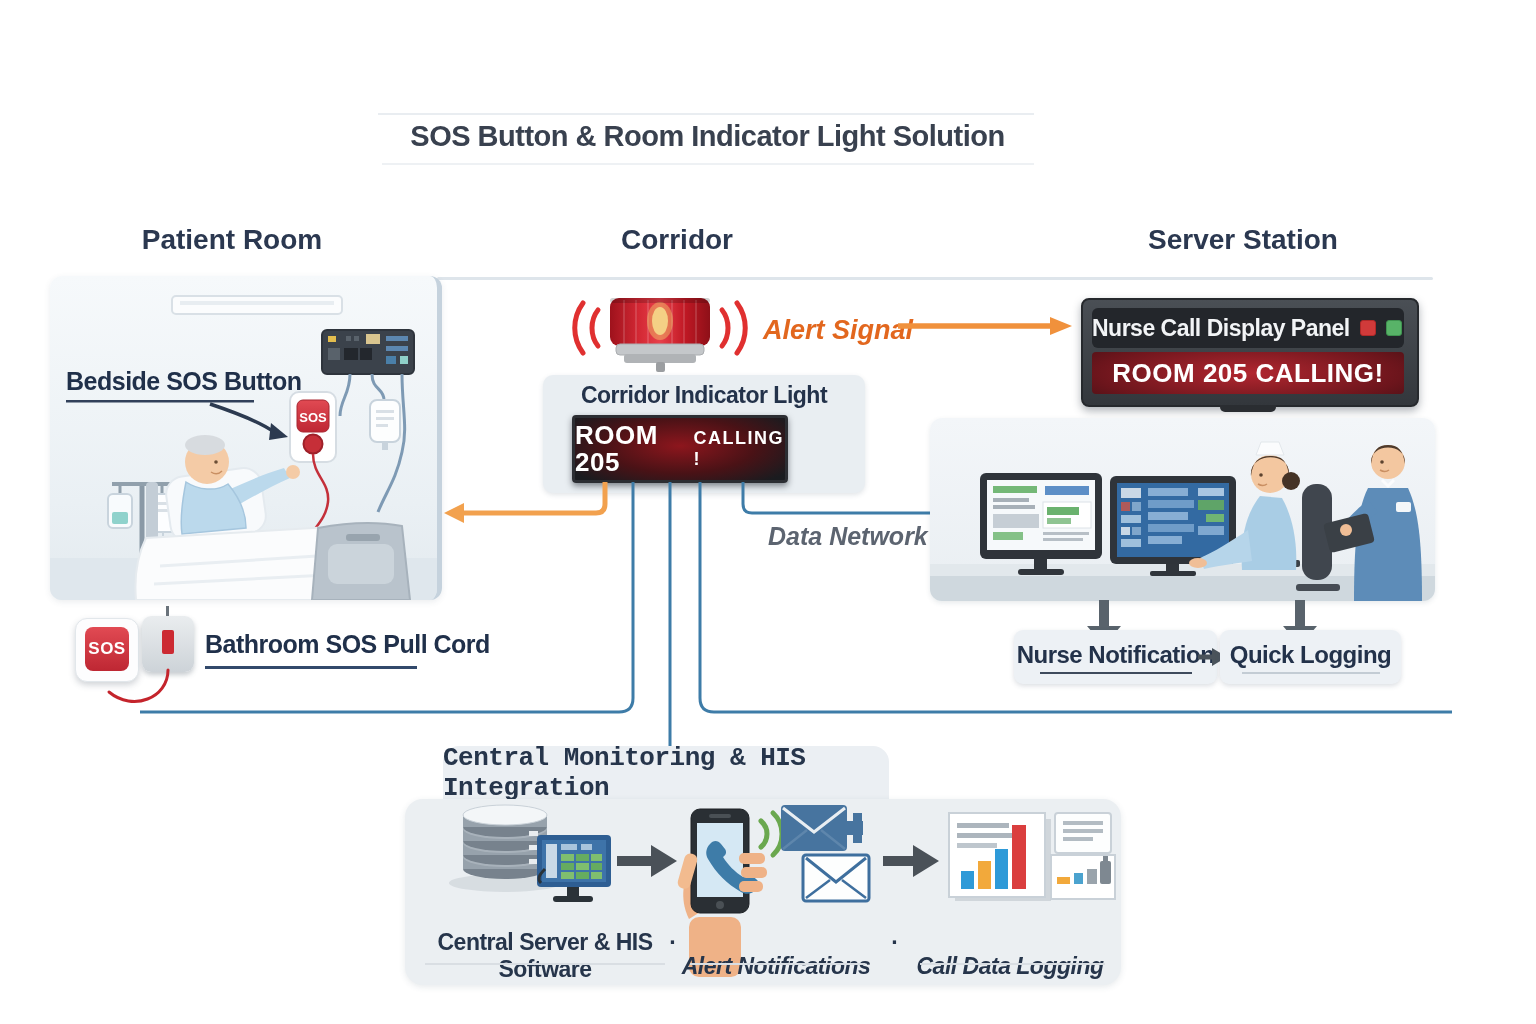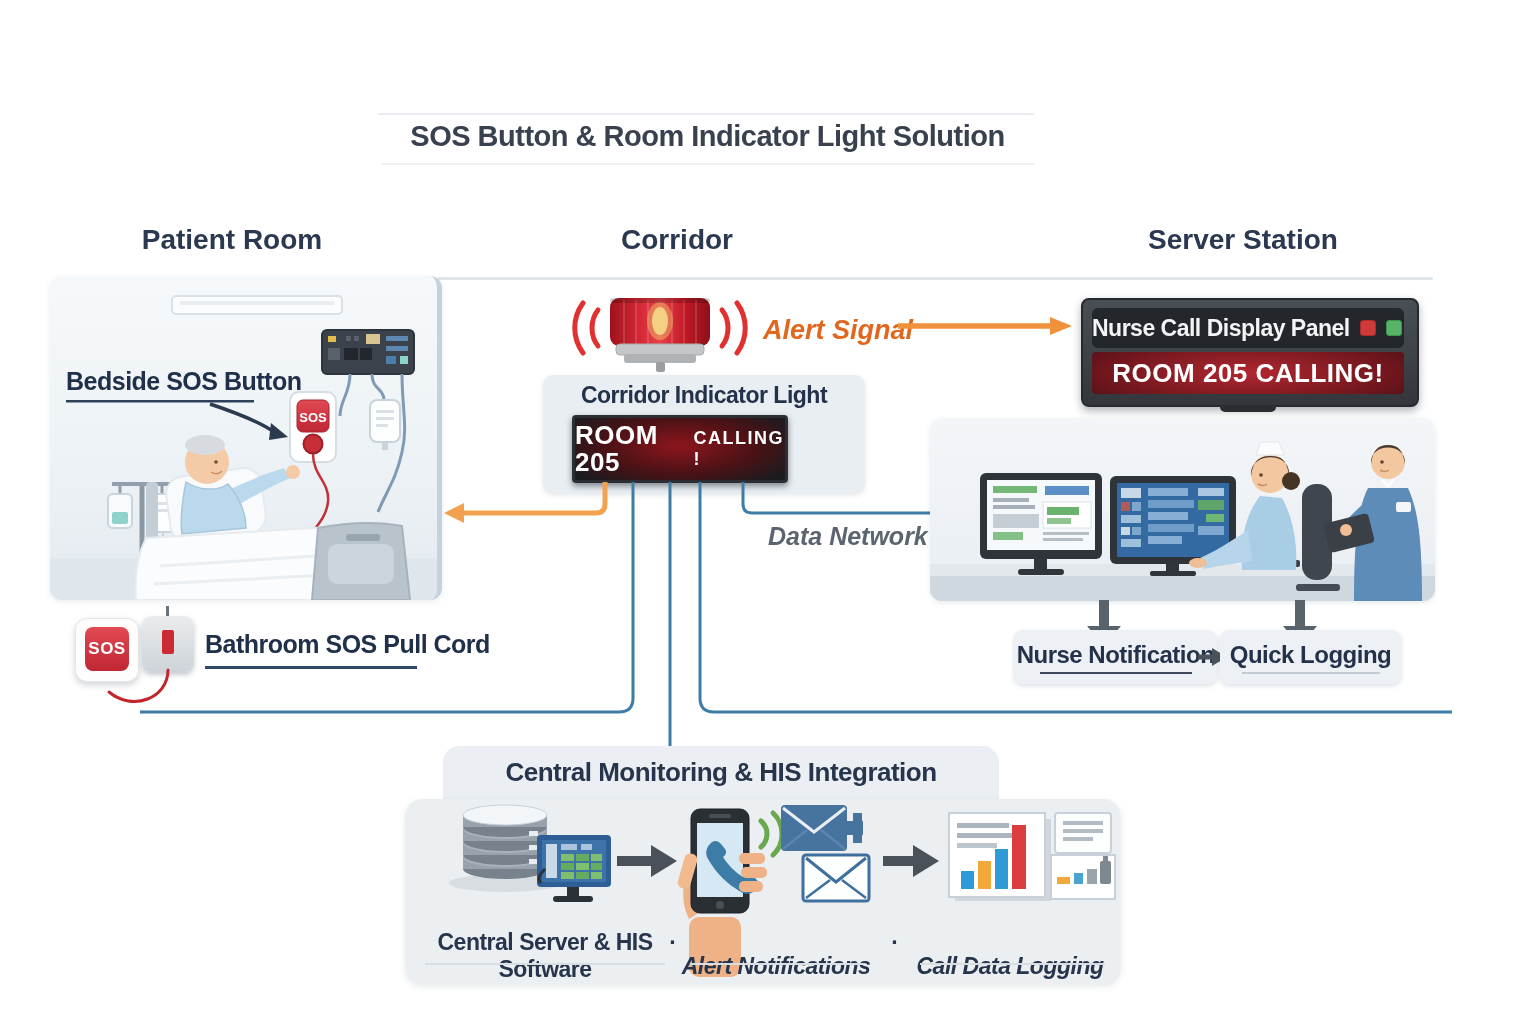--- a/index.html
+++ b/index.html
@@ -69,22 +69,22 @@
   .nurse-scene{left:930px;top:418px;width:505px;height:183px;border-radius:12px;overflow:hidden;
                background:linear-gradient(180deg,#F3F6F9,#E9EEF2);box-shadow:0 2px 5px rgba(60,80,100,.12);}
 
   .notif-box{top:630px;height:54px;background:#EDF1F5;border-radius:9px;box-shadow:0 2px 5px rgba(60,80,100,.18);
              display:flex;flex-direction:column;align-items:center;justify-content:center;}
   .notif-box .lbl{font-size:24px;font-weight:bold;color:#23324A;letter-spacing:-0.5px;}
   .ul-dark{width:152px;height:2px;background:#3E4A5C;margin-top:3px;}
   .ul-light{width:138px;height:2px;background:#C3CCD4;margin-top:3px;}
 
   
-  .central-head{left:443px;top:746px;width:556px;height:53px;background:#EBEFF3;border-radius:16px 16px 0 0;
-                display:flex;align-items:center;justify-content:center;}
+  .central-head{left:443px;top:746px;width:446px;height:53px;background:#EBEFF3;border-radius:16px 16px 0 0;
+                display:flex;align-items:center;justify-content:center;font-family:Liberation Mono, monospace;}
   .central-head .t{font-size:26px;font-weight:bold;color:#26354B;letter-spacing:-0.5px;}
   .central-box{left:405px;top:799px;width:716px;height:186px;background:#EBEFF2;border-radius:18px;
                box-shadow:0 2px 6px rgba(60,80,100,.12);}
   .c-label{position:absolute;top:130px;font-size:23px;font-weight:bold;color:#26354B;text-align:center;
            letter-spacing:-0.5px;}
   .c-label.it{font-style:italic;margin-top:24px;}
   .c-dot{position:absolute;top:130px;width:20px;text-align:center;font-size:23px;font-weight:bold;color:#26354B;}
   .c-ul{position:absolute;top:164px;height:2px;background:#D9DEE3;}
 
   svg{display:block;}

